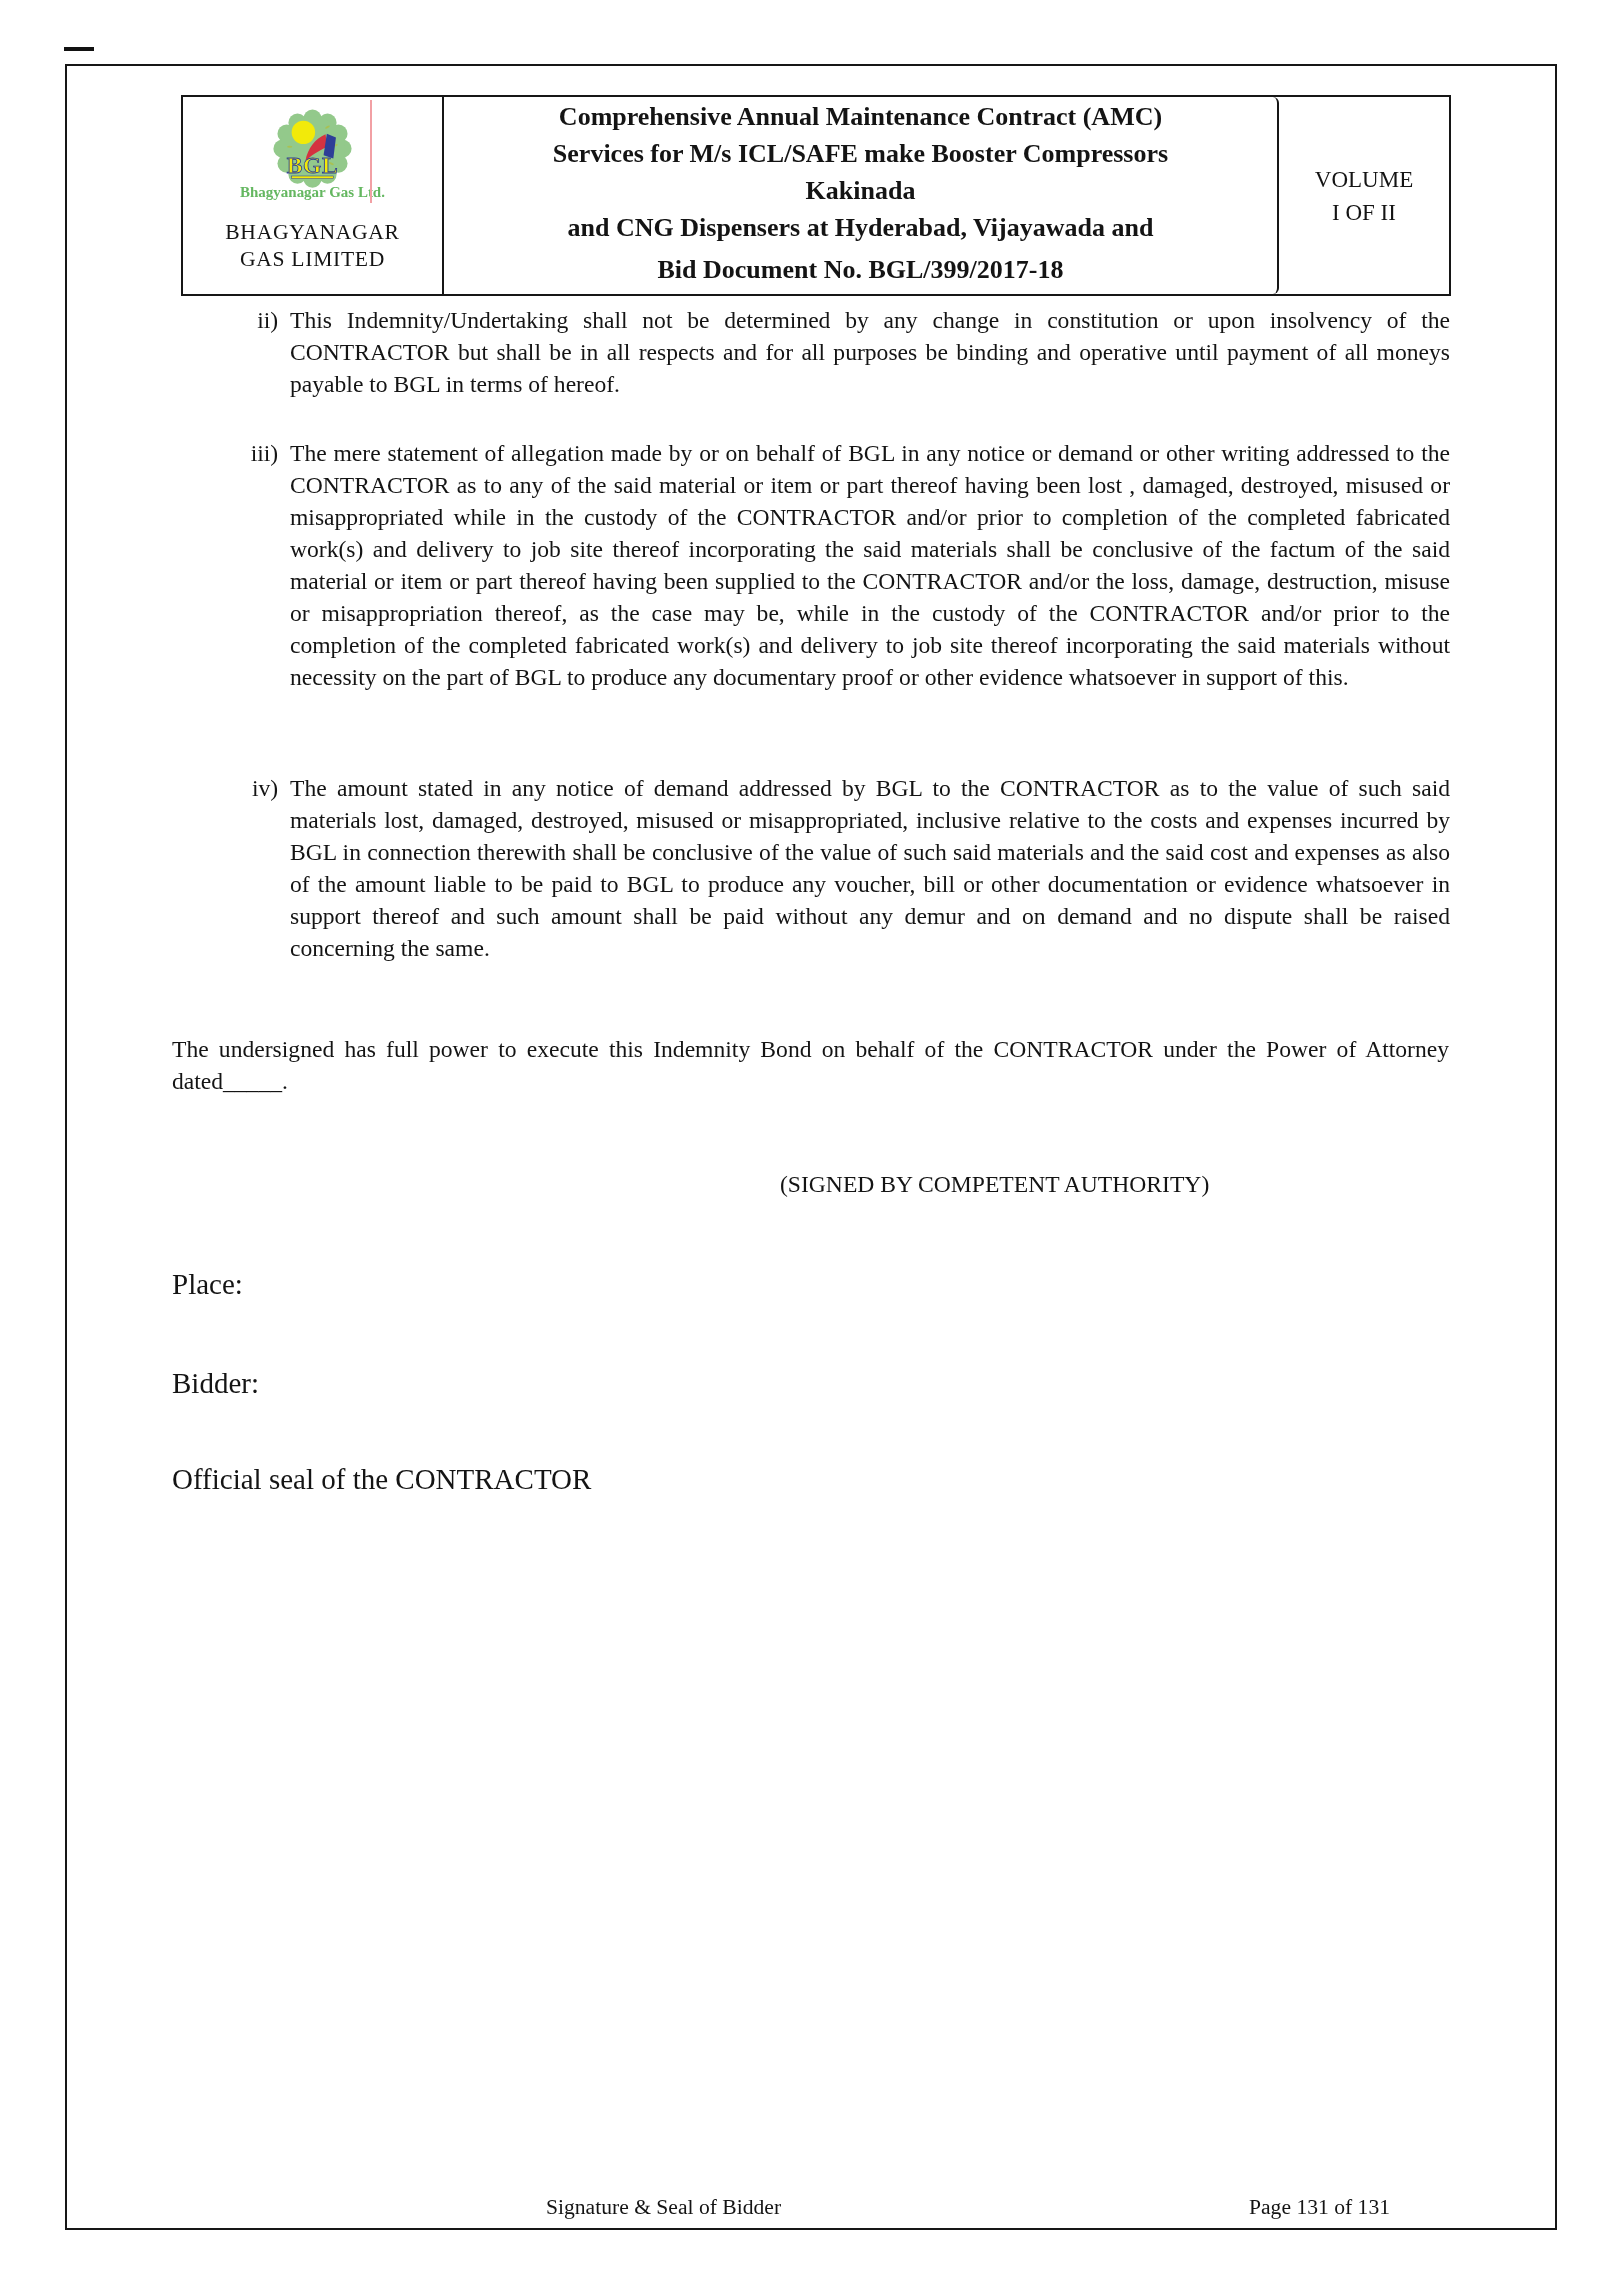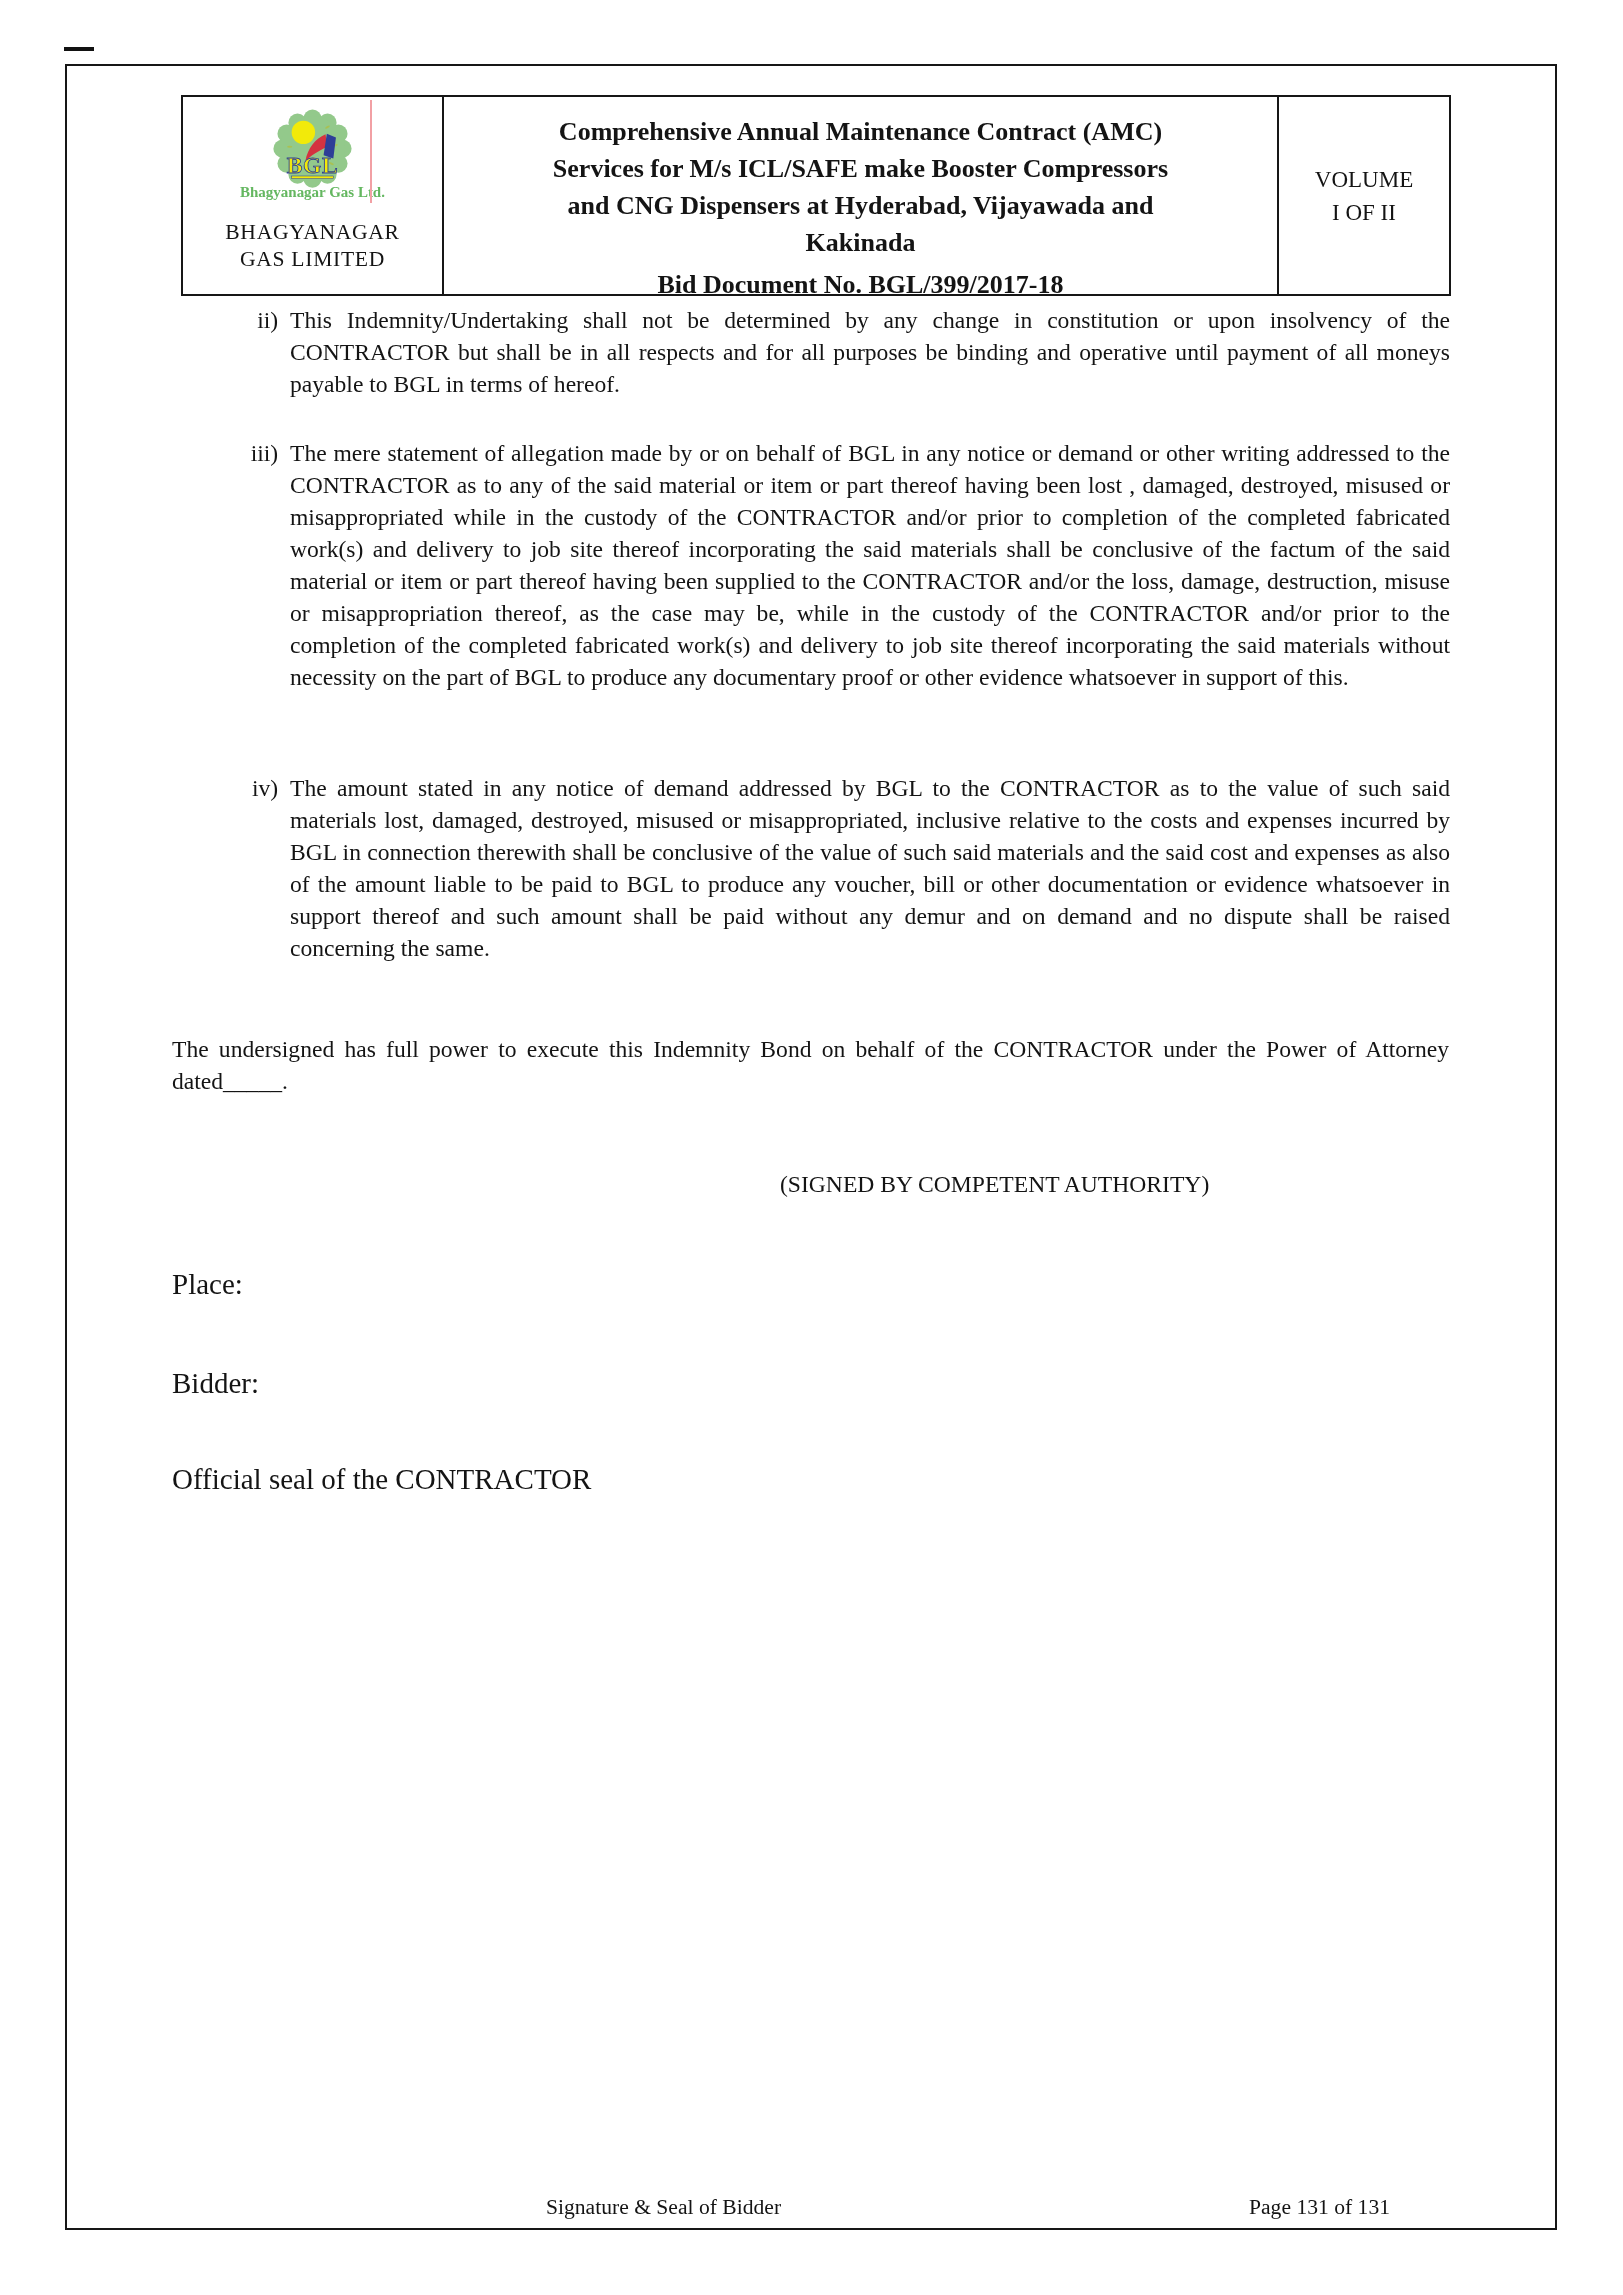--- a/index.html
+++ b/index.html
@@ -27,21 +27,21 @@
   .header-table{
     position:absolute;left:181px;top:95px;width:1270px;height:201px;
     border:2px solid #161616;box-sizing:border-box;display:flex;background:#fff;
   }
   .logo-cell{width:261px;flex:0 0 auto;border-right:2px solid #161616;box-sizing:border-box;position:relative;text-align:center;}
   .logo-cell svg{display:block;margin:7.9px auto 0 auto;}
   .pink-line{position:absolute;left:187px;top:2.6px;width:2px;height:103px;background:var(--scan-pink);}
   .company-name{font-size:21.6px;line-height:27px;letter-spacing:0.7px;margin-top:15px;}
   .title-cell{
     flex:1 1 auto;border-right:2px solid #161616;box-sizing:border-box;
-    text-align:center;font-weight:bold;font-size:26px;line-height:37px;padding-top:16px;
+    text-align:center;font-weight:bold;font-size:26px;line-height:37px;padding-top:1px;border-radius:6px;
   }
   .title-bid-line{margin-top:4.6px;}
   .volume-cell{
     width:170px;flex:0 0 auto;display:flex;flex-direction:column;align-items:center;justify-content:center;
     text-align:center;font-size:23px;line-height:33px;
   }
   
   .list-item{position:absolute;left:232px;width:1218px;display:flex;font-size:23.6px;line-height:32px;}
   .li-label{width:58px;flex:0 0 auto;text-align:right;padding-right:11.8px;box-sizing:border-box;}
   .li-text{flex:1 1 auto;text-align:justify;}
@@ -117,22 +117,22 @@
       <div class="pink-line"></div>
       <div class="company-name">
         <div>BHAGYANAGAR</div>
         <div>GAS LIMITED</div>
       </div>
     </div>
 
     <div class="title-cell">
       <div>Comprehensive Annual Maintenance Contract (AMC)</div>
       <div>Services for M/s ICL/SAFE make Booster Compressors</div>
+      <div>Kakinada</div>
       <div>and CNG Dispensers at Hyderabad, Vijayawada and</div>
-      <div>Kakinada</div>
       <div class="title-bid-line">Bid Document No. BGL/399/2017-18</div>
     </div>
 
     <div class="volume-cell">
       <div>VOLUME</div>
       <div>I OF II</div>
     </div>
   </div>
 
   <div class="list-item" style="top:304px;">

